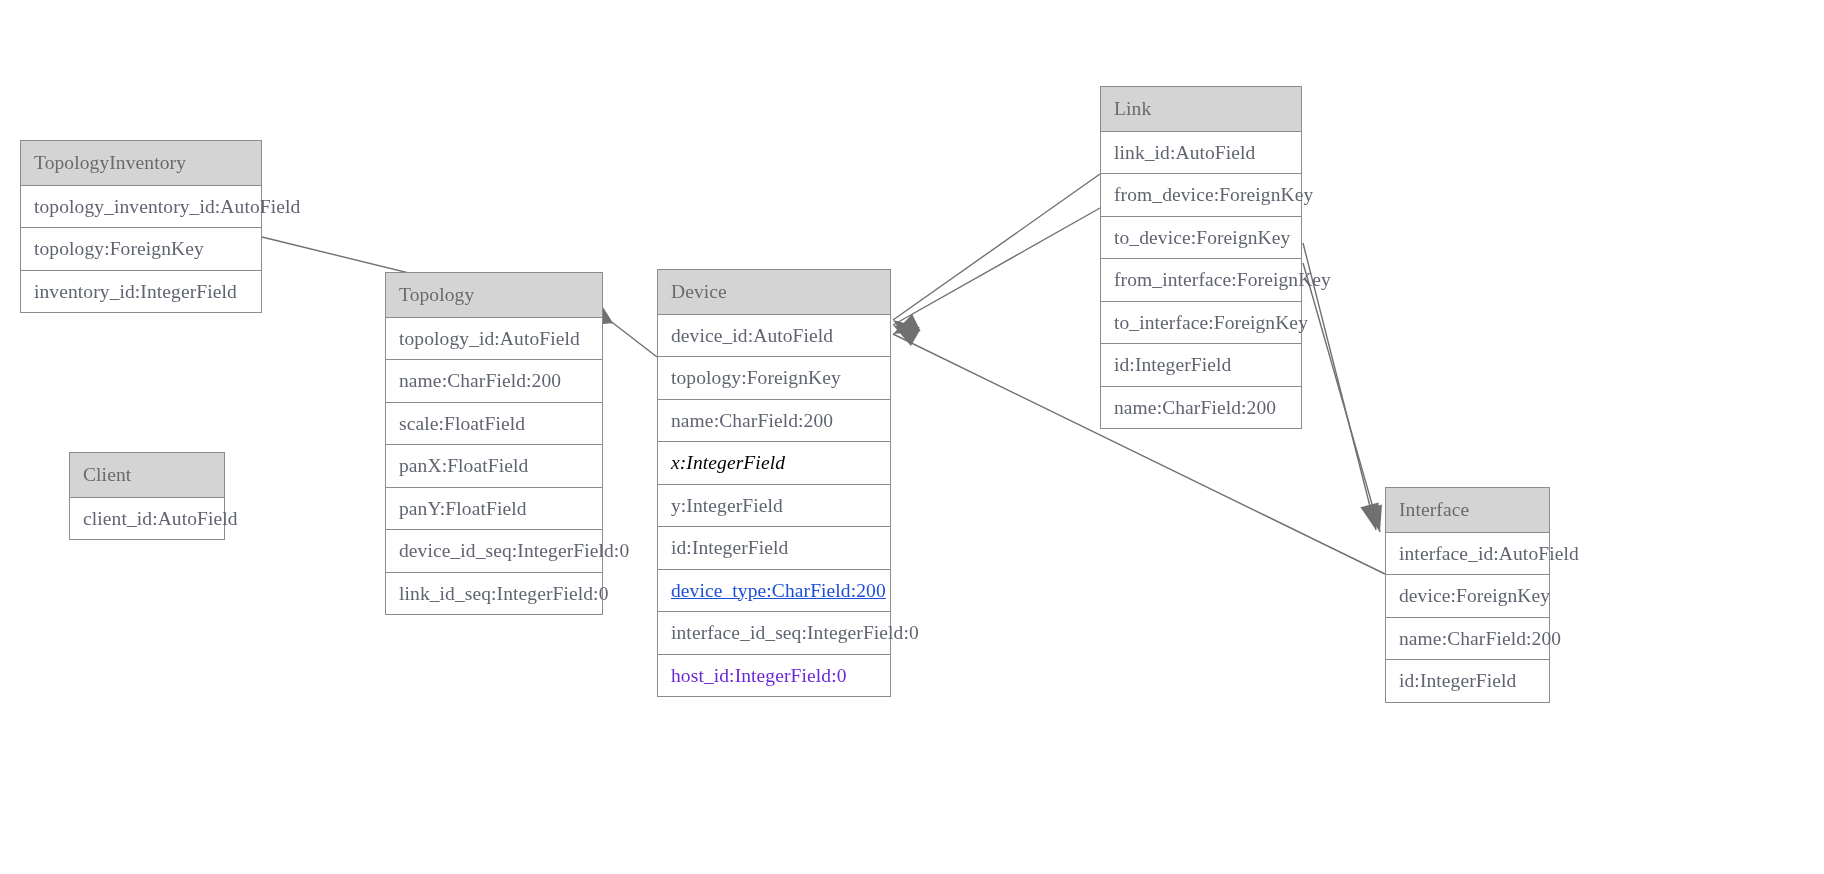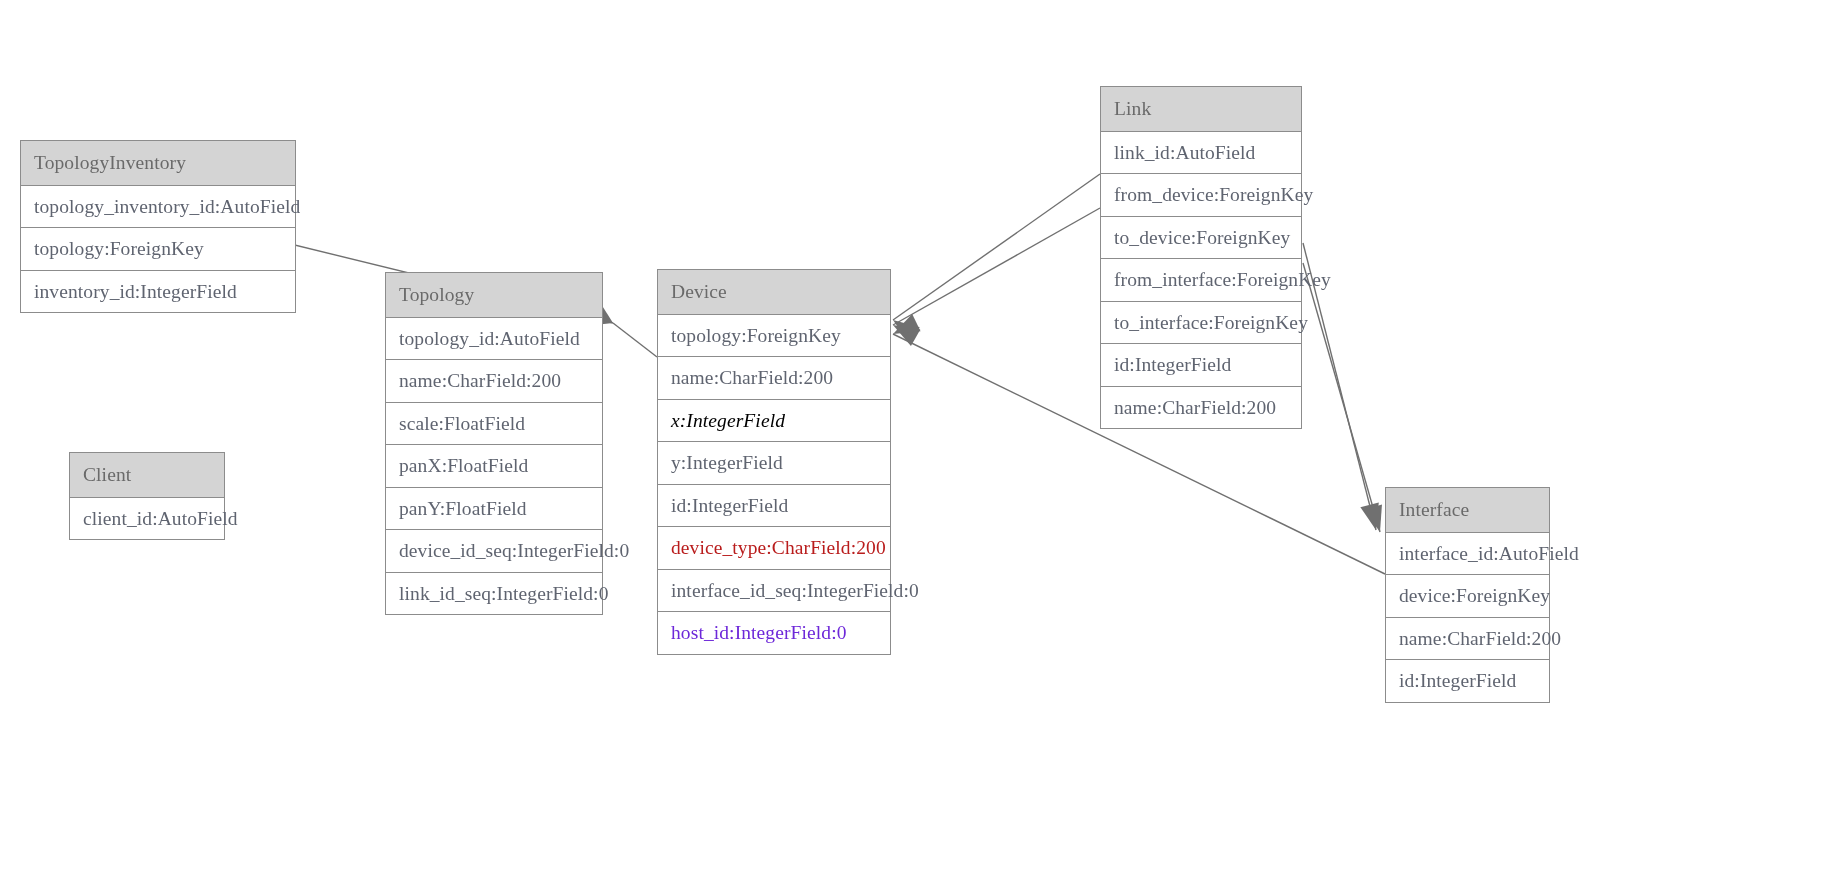--- a/index.html
+++ b/index.html
@@ -86,44 +86,45 @@
         <path d="M 1303,243 L 1376,530" stroke="#707070" stroke-width="1.4" fill="none"></path>
         <polygon points="0,0 -26,-9.5 -26,9.5" fill="#707070" transform="translate(1376,530) rotate(75.7)"></polygon>
       </g>
       <g>
         <path d="M 1303,263 L 1380,532" stroke="#707070" stroke-width="1.4" fill="none"></path>
         <polygon points="0,0 -26,-9.5 -26,9.5" fill="#707070" transform="translate(1380,532) rotate(74)"></polygon>
       </g>
     </svg>
 
   <div id="entity-layer">
-      <div class="entity" style="left: 20px; top: 140px; width: 276px; border-color: rgb(140, 140, 140);">
+      <div class="entity" style="left: 20px; top: 140px; width: 242px; border-color: rgb(140, 140, 140);">
         <div class="entity-header" style="background: rgb(212, 212, 212); color: rgb(106, 106, 106); border-bottom-color: rgb(140, 140, 140);">TopologyInventory</div>
         <div class="entity-field" style="color: rgb(95, 100, 112); border-bottom-color: rgb(140, 140, 140);">topology_inventory_id:AutoField</div>
         <div class="entity-field" style="color: rgb(95, 100, 112); border-bottom-color: rgb(140, 140, 140);">topology:ForeignKey</div>
         <div class="entity-field" style="color: rgb(95, 100, 112); border-bottom-color: rgb(140, 140, 140);">inventory_id:IntegerField</div>
       </div>
       <div class="entity" style="left: 385px; top: 272px; width: 218px; border-color: rgb(140, 140, 140);">
         <div class="entity-header" style="background: rgb(212, 212, 212); color: rgb(106, 106, 106); border-bottom-color: rgb(140, 140, 140);">Topology</div>
         <div class="entity-field" style="color: rgb(95, 100, 112); border-bottom-color: rgb(140, 140, 140);">topology_id:AutoField</div>
         <div class="entity-field" style="color: rgb(95, 100, 112); border-bottom-color: rgb(140, 140, 140);">name:CharField:200</div>
         <div class="entity-field" style="color: rgb(95, 100, 112); border-bottom-color: rgb(140, 140, 140);">scale:FloatField</div>
         <div class="entity-field" style="color: rgb(95, 100, 112); border-bottom-color: rgb(140, 140, 140);">panX:FloatField</div>
         <div class="entity-field" style="color: rgb(95, 100, 112); border-bottom-color: rgb(140, 140, 140);">panY:FloatField</div>
         <div class="entity-field" style="color: rgb(95, 100, 112); border-bottom-color: rgb(140, 140, 140);">device_id_seq:IntegerField:0</div>
         <div class="entity-field" style="color: rgb(95, 100, 112); border-bottom-color: rgb(140, 140, 140);">link_id_seq:IntegerField:0</div>
       </div>
       <div class="entity" style="left: 657px; top: 269px; width: 234px; border-color: rgb(140, 140, 140);">
         <div class="entity-header" style="background: rgb(212, 212, 212); color: rgb(106, 106, 106); border-bottom-color: rgb(140, 140, 140);">Device</div>
+        <div class="entity-field" style="color: rgb(95, 100, 112); border-bottom-color: rgb(140, 140, 140);">device_id:AutoField</div>
         <div class="entity-field" style="color: rgb(95, 100, 112); border-bottom-color: rgb(140, 140, 140);">topology:ForeignKey</div>
         <div class="entity-field" style="color: rgb(95, 100, 112); border-bottom-color: rgb(140, 140, 140);">name:CharField:200</div>
         <div class="entity-field" style="color: #000000; border-bottom-color: rgb(140, 140, 140); font-style: italic;">x:IntegerField</div>
         <div class="entity-field" style="color: rgb(95, 100, 112); border-bottom-color: rgb(140, 140, 140);">y:IntegerField</div>
         <div class="entity-field" style="color: rgb(95, 100, 112); border-bottom-color: rgb(140, 140, 140);">id:IntegerField</div>
-        <div class="entity-field" style="color: #b91c1c; border-bottom-color: rgb(140, 140, 140);">device_type:CharField:200</div>
+        <div class="entity-field" style="color: #1d4ed8; border-bottom-color: rgb(140, 140, 140); text-decoration: underline;">device_type:CharField:200</div>
         <div class="entity-field" style="color: rgb(95, 100, 112); border-bottom-color: rgb(140, 140, 140);">interface_id_seq:IntegerField:0</div>
         <div class="entity-field" style="color: #6d28d9; border-bottom-color: rgb(140, 140, 140);">host_id:IntegerField:0</div>
       </div>
       <div class="entity" style="left: 1100px; top: 86px; width: 202px; border-color: rgb(140, 140, 140);">
         <div class="entity-header" style="background: rgb(212, 212, 212); color: rgb(106, 106, 106); border-bottom-color: rgb(140, 140, 140);">Link</div>
         <div class="entity-field" style="color: rgb(95, 100, 112); border-bottom-color: rgb(140, 140, 140);">link_id:AutoField</div>
         <div class="entity-field" style="color: rgb(95, 100, 112); border-bottom-color: rgb(140, 140, 140);">from_device:ForeignKey</div>
         <div class="entity-field" style="color: rgb(95, 100, 112); border-bottom-color: rgb(140, 140, 140);">to_device:ForeignKey</div>
         <div class="entity-field" style="color: rgb(95, 100, 112); border-bottom-color: rgb(140, 140, 140);">from_interface:ForeignKey</div>
         <div class="entity-field" style="color: rgb(95, 100, 112); border-bottom-color: rgb(140, 140, 140);">to_interface:ForeignKey</div>

